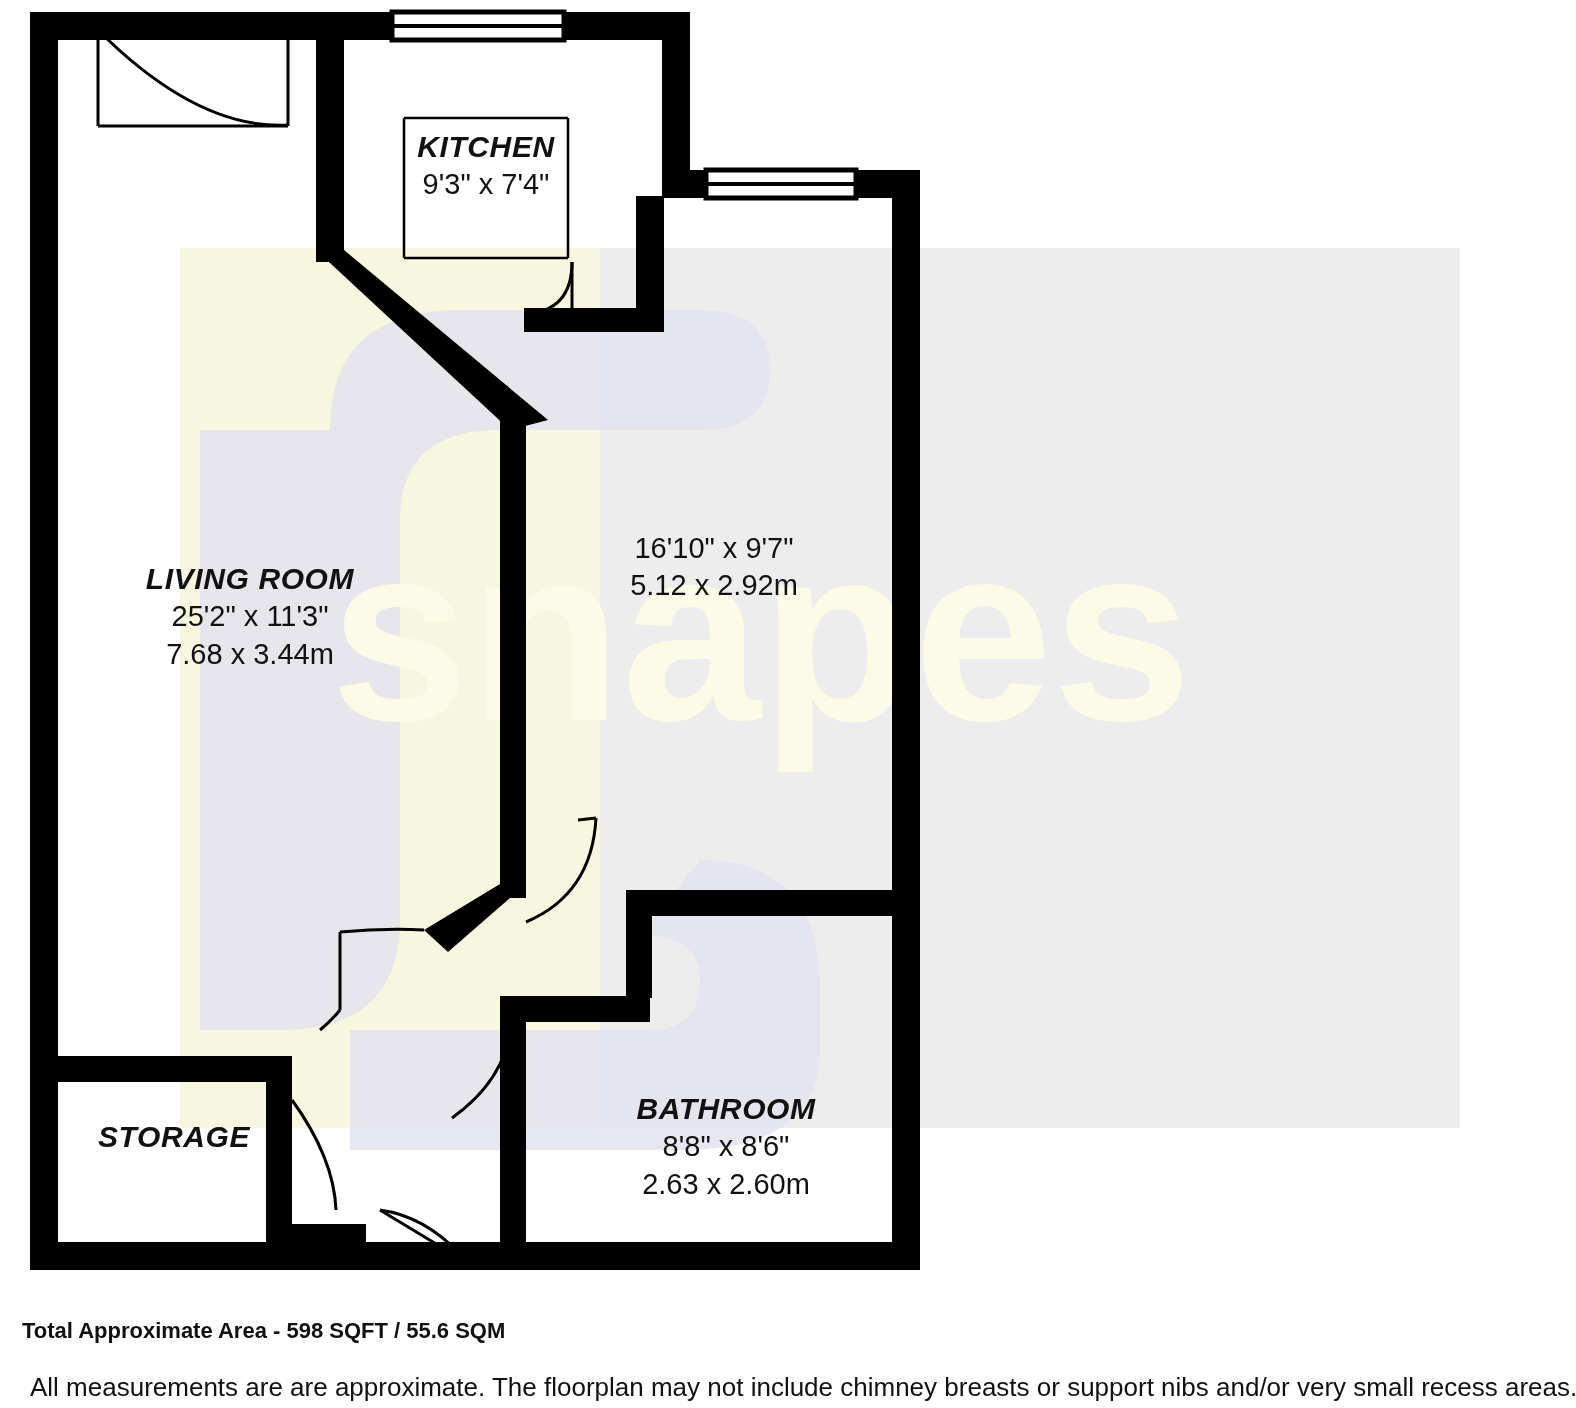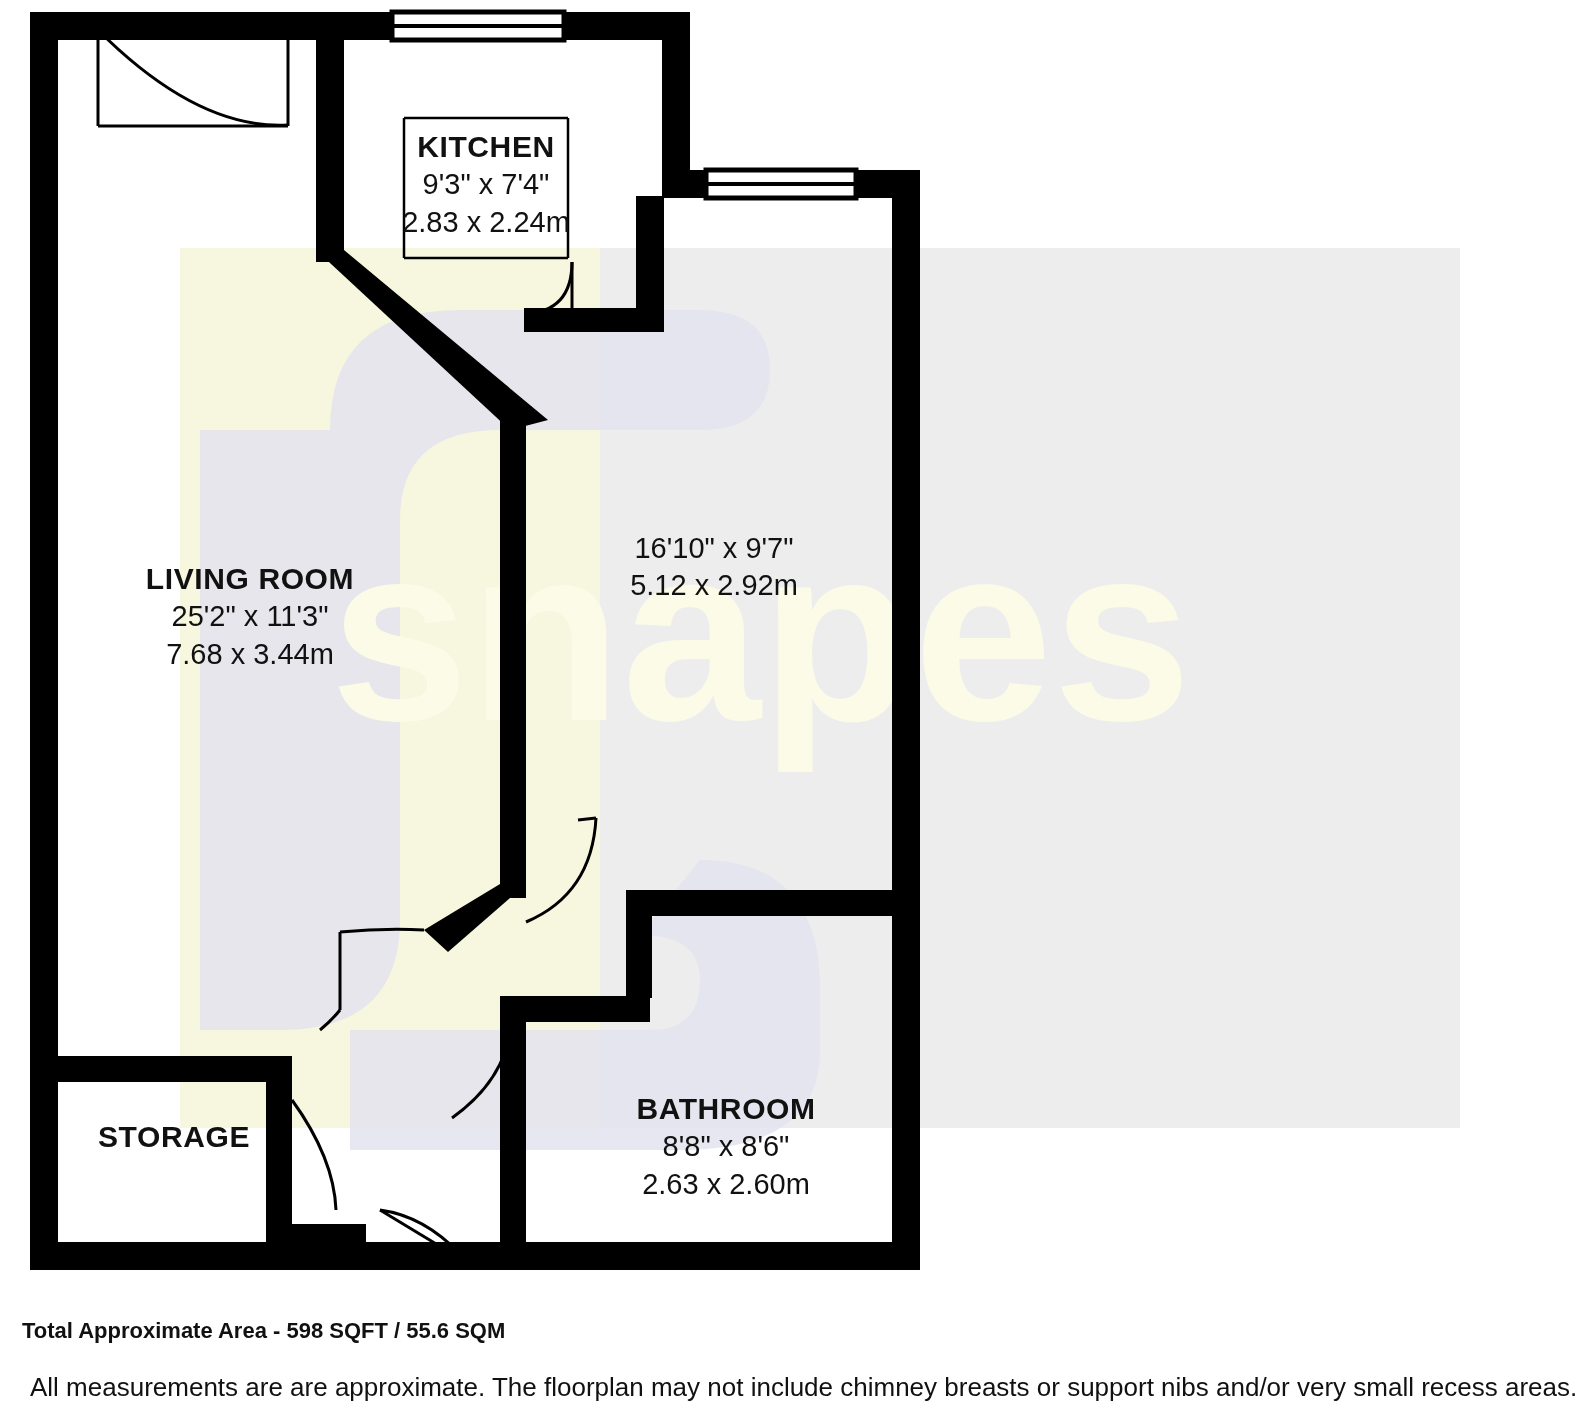--- a/index.html
+++ b/index.html
@@ -34,20 +34,21 @@
     text-align: center;
     color: #111111;
     line-height: 1.28;
     white-space: nowrap;
   }
   .room-name {
     font-weight: bold;
     font-size: 30px;
     letter-spacing: 0.6px;
     display: block;
+    font-style: italic;
   }
   .room-dim {
     font-size: 29px;
     display: block;
     font-weight: normal;
   }
   .footer-total {
     position: absolute;
     left: 22px;
     top: 1318px;
@@ -156,21 +157,20 @@
       <line x1="404" y1="118" x2="404" y2="258"></line>
       <line x1="404" y1="118" x2="568" y2="118"></line>
       <line x1="568" y1="118" x2="568" y2="258"></line>
       <line x1="404" y1="258" x2="568" y2="258"></line>
     </g>
   </svg>
 
   <div class="room-label" style="left:300px; top:128px; width:372px;">
     <span class="room-name">KITCHEN</span>
     <span class="room-dim">9'3" x 7'4"</span>
-    <span class="room-dim">2.83 x 2.24m</span>
   </div>
 
   <div class="room-label" style="left:60px; top:560px; width:380px;">
     <span class="room-name">LIVING ROOM</span>
     <span class="room-dim">25'2" x 11'3"</span>
     <span class="room-dim">7.68 x 3.44m</span>
   </div>
 
   <div class="room-label" style="left:520px; top:530px; width:388px;">
     <span class="room-dim">16'10" x 9'7"</span>

